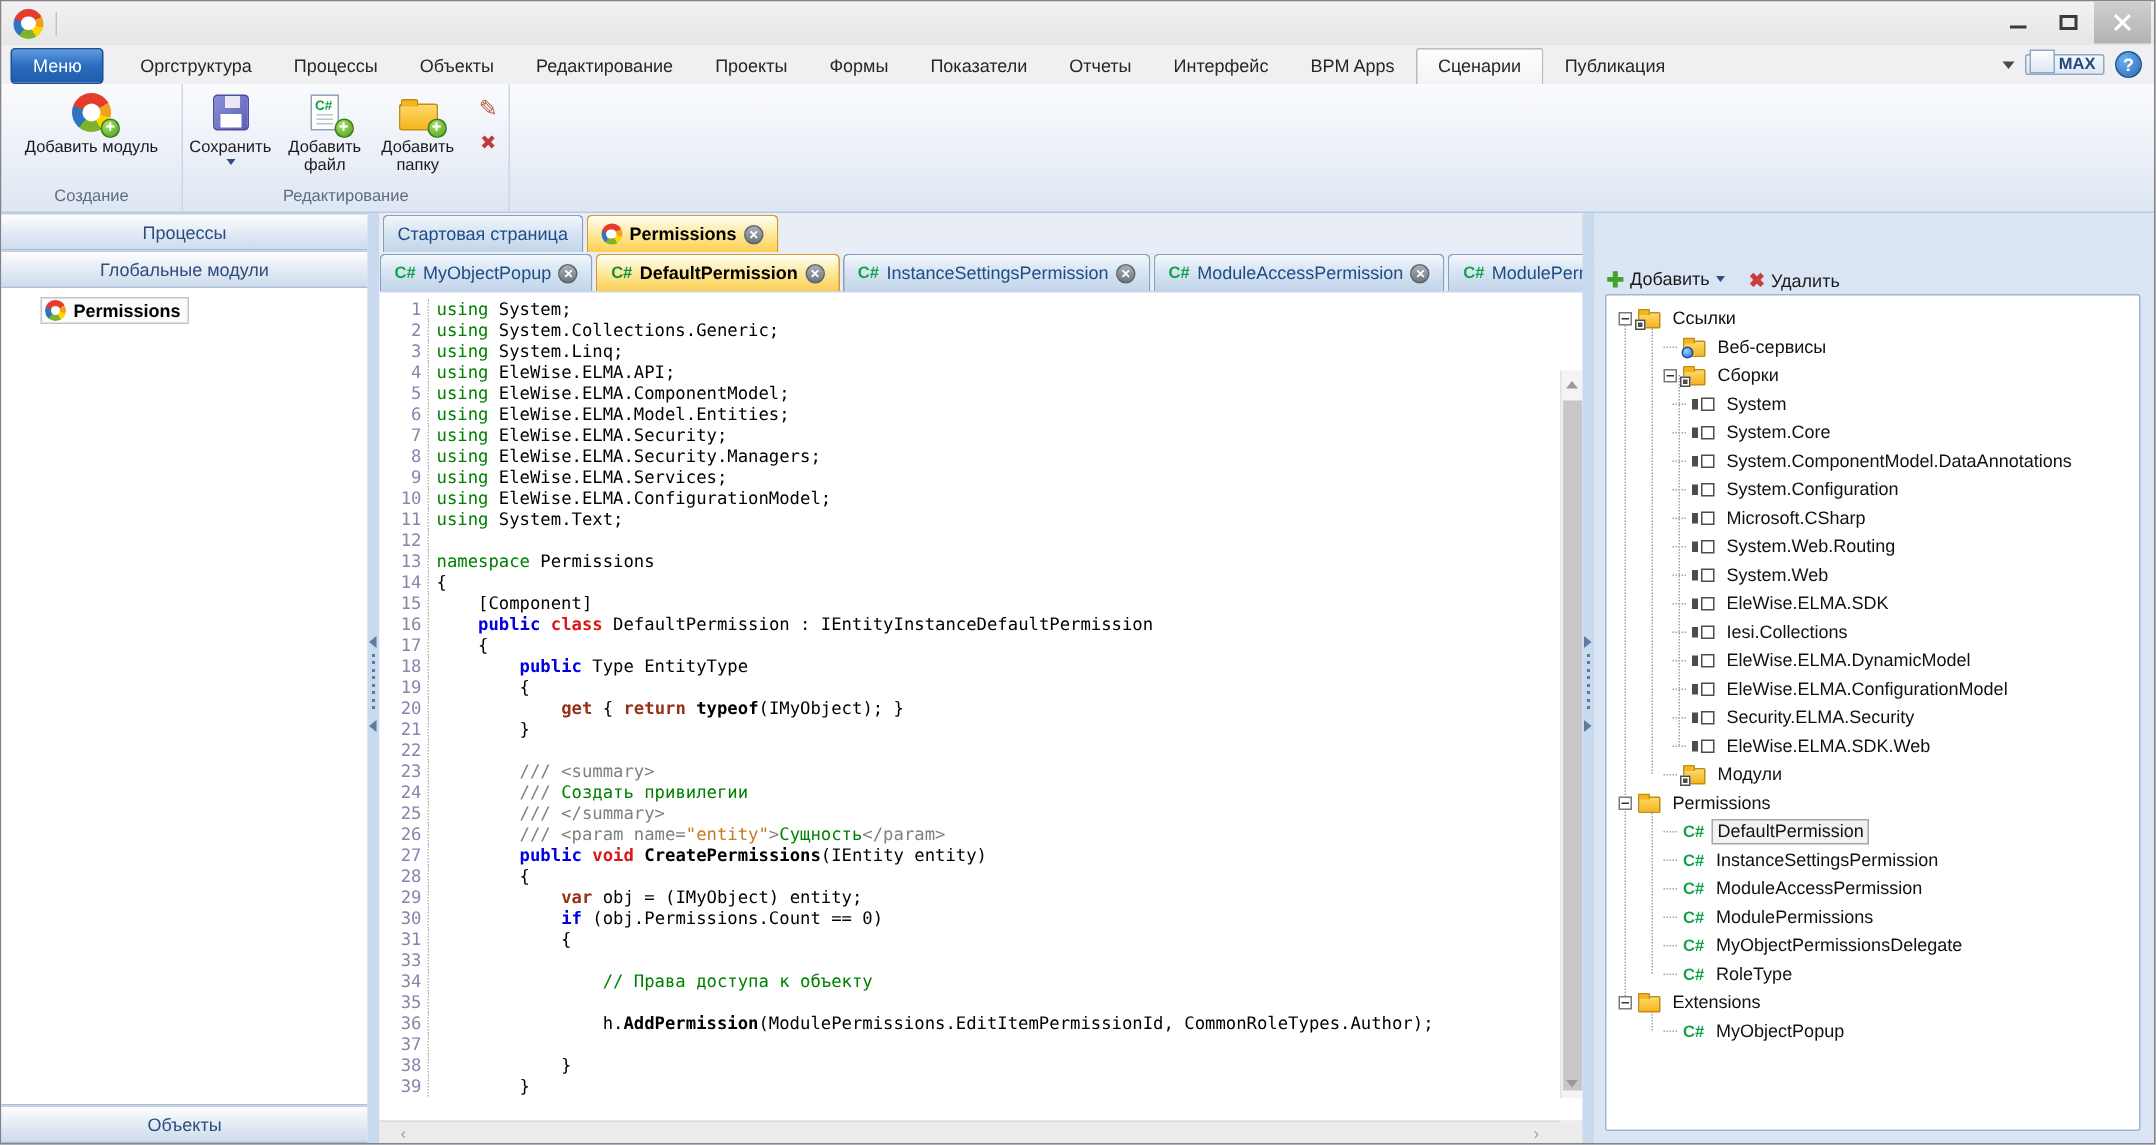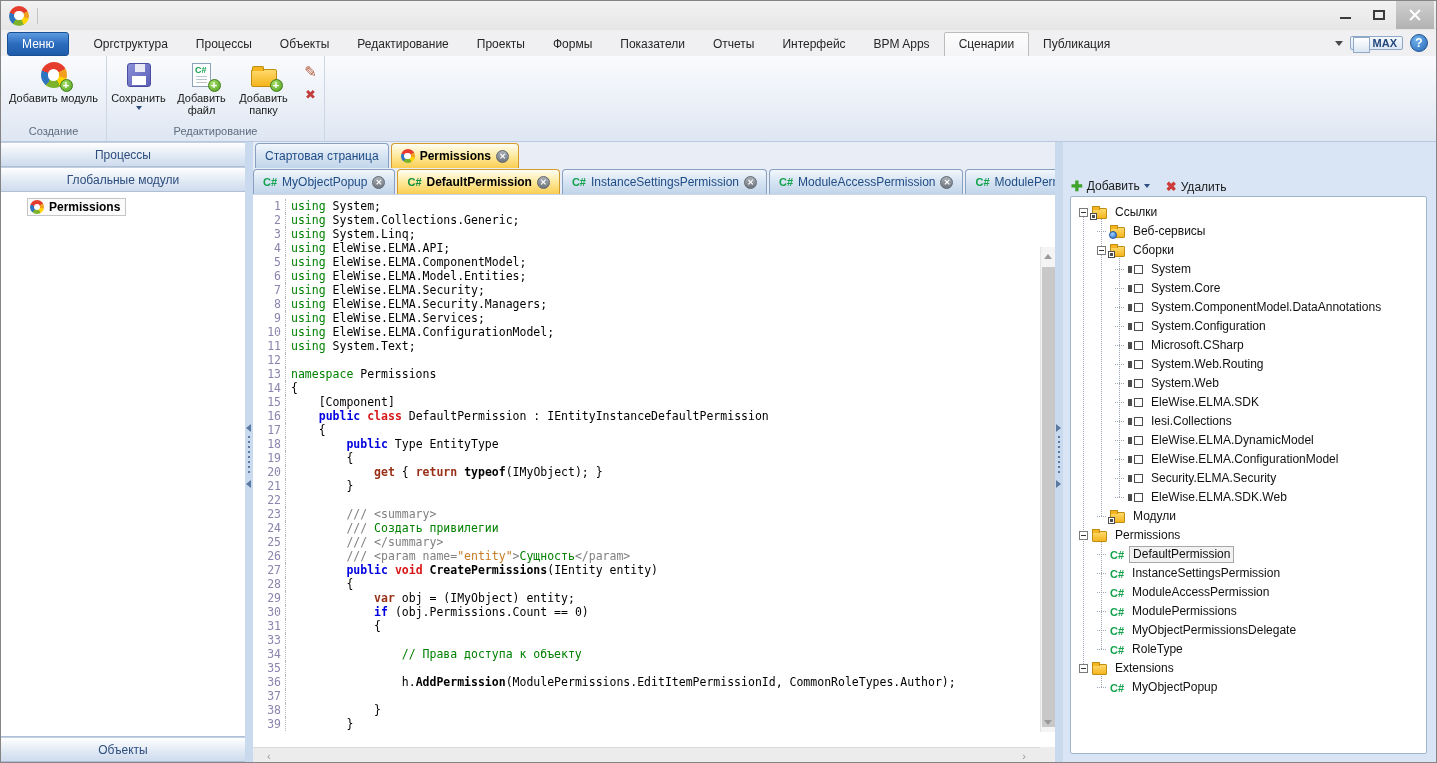--- a/index.html
+++ b/index.html
@@ -28,21 +28,21 @@
   #ribbon-row{position:absolute;left:1px;top:30px;right:1px;height:26px;background:#f0eff1;}
   #ribbon-tabs-list{display:flex;align-items:flex-end;height:100%;padding-left:6px;}
   .rtab{height:24px;line-height:24px;padding:0 14px;font-size:12px;color:#262626;white-space:nowrap;cursor:default;text-align:right;}
   .rtab.menu{background:linear-gradient(#5d9be0,#2a6bbd 50%,#1f5dab);color:#fff;border:1px solid #1b4f94;
              border-radius:3px;line-height:22px;margin-right:10px;}
   .rtab.active{background:linear-gradient(#fdfdfe,#f4f4f6);border:1px solid #bcbcbc;border-bottom:none;
                border-radius:2px 2px 0 0;line-height:23px;}
   .ribbon-right{position:absolute;right:8px;top:0;height:26px;display:flex;align-items:center;gap:7px;}
   .caret-down{width:0;height:0;border-left:4px solid transparent;border-right:4px solid transparent;border-top:5px solid #4a4a4a;}
   .caret-down.small{border-left-width:3px;border-right-width:3px;border-top-width:4px;border-top-color:#2d4d7d;}
-  .max-btn{height:14px;display:flex;align-items:flex-start;border:1px solid #8fa8c6;border-radius:2px;
+  .max-btn{height:14px;display:flex;align-items:flex-end;border:1px solid #8fa8c6;border-radius:2px;
            background:linear-gradient(#f4f8fc,#dce7f3);padding:0 5px 0 2px;gap:3px;}
   .max-box{width:17px;height:16px;background:linear-gradient(#ffffff,#dbe6f2);border:1px solid #8fa8c6;}
   .max-label{font-size:11px;font-weight:bold;color:#23487c;}
   .help-btn{width:18px;height:18px;border-radius:50%;background:radial-gradient(circle at 35% 30%,#6fb1ec,#2a6ab8);
             color:#fff;font-size:12px;font-weight:bold;display:flex;align-items:center;justify-content:center;border:1px solid #1d5496;}
   
   #ribbon{position:absolute;left:1px;top:56px;right:1px;height:86px;
           background:linear-gradient(#fafbfd,#e7edf6 70%,#dde6f2);border-bottom:1px solid #b9c8de;display:flex;}
   .rgroup{display:flex;flex-direction:column;border-right:1px solid #ccd6e4;padding-top:3px;}
   .grp-buttons{flex:1;display:flex;align-items:flex-start;justify-content:center;gap:2px;}
@@ -127,21 +127,21 @@
   
   #rightpanel{position:absolute;left:1063px;top:142px;right:1px;bottom:1px;background:#d9e5f4;}
   #rp-toolbar{position:absolute;left:8px;top:28px;right:8px;height:24px;display:flex;align-items:flex-end;gap:16px;}
   .rp-btn{display:flex;align-items:center;gap:4px;font-size:12px;color:#1a1a1a;cursor:default;}
   .plus-icon::before{content:"✚";font-size:14px;color:#3fa32c;font-weight:bold;}
   .x-icon::before{content:"✖";font-size:13px;color:#cd3a3a;font-weight:bold;}
   #tree{position:absolute;left:7px;right:9px;top:54px;bottom:8px;background:#fff;border:1px solid #9fb6d0;
         border-radius:2px;padding-top:6px;overflow:hidden;font-size:12px;}
   .connector{position:absolute;width:0;border-left:1px dotted #9aa5b1;}
   .trow{position:relative;height:19px;display:flex;align-items:center;white-space:nowrap;}
-  .trow.lv0{padding-left:8px;} .trow.lv1{padding-left:26px;} .trow.lv2{padding-left:44px;}
+  .trow.lv0{padding-left:8px;} .trow.lv1{padding-left:38px;} .trow.lv2{padding-left:44px;}
   .texp{width:9px;height:9px;border:1px solid #7a7a7a;background:#fff;position:relative;flex:0 0 auto;margin-right:4px;z-index:1;}
   .texp::before{content:"";position:absolute;left:1px;top:3px;width:5px;height:1px;background:#333;}
   .tstub{width:9px;height:1px;border-top:1px dotted #9aa5b1;flex:0 0 auto;margin-right:4px;}
   .ticn{flex:0 0 auto;margin-right:5px;position:relative;z-index:1;}
   .icn-folder{width:15px;height:11px;background:linear-gradient(#fed96a,#f5b51e);border:1px solid #c08d13;border-radius:1px;margin-top:2px;}
   .icn-folder::before{content:"";position:absolute;top:-3px;left:-1px;width:6px;height:3px;background:#f5b51e;border:1px solid #c08d13;border-bottom:none;border-radius:1px 1px 0 0;}
   .badge-asm{position:absolute;left:-3px;bottom:-2px;width:7px;height:7px;background:#fff;border:1px solid #4d4d4d;}
   .badge-asm::before{content:"";position:absolute;left:1px;top:1px;width:3px;height:3px;background:#4d4d4d;}
   .badge-web{position:absolute;left:-2px;bottom:-2px;width:8px;height:8px;border-radius:50%;
              background:radial-gradient(circle at 35% 30%,#9fd1ff,#2a6fd0);border:1px solid #1b4f9e;}
@@ -196,21 +196,21 @@
         <span class="max-box"></span>
         <span class="max-label">MAX</span>
       </div>
       <div class="help-btn">
           <span>?</span>
         </div>
     </div>
   </div>
 
   <div id="ribbon">
-    <div class="rgroup" style="width:106px">
+    <div class="rgroup" style="width:121px">
       <div class="grp-buttons">
         <div class="rbtn" style="width:102px">
           <span class="icn-wrap">
               <span class="elma s24"></span>
               <span class="plus-badge"></span>
             </span>
           <span class="rbtn-label">Добавить модуль</span>
         </div>
       </div>
       <div class="grp-label">Создание</div>

